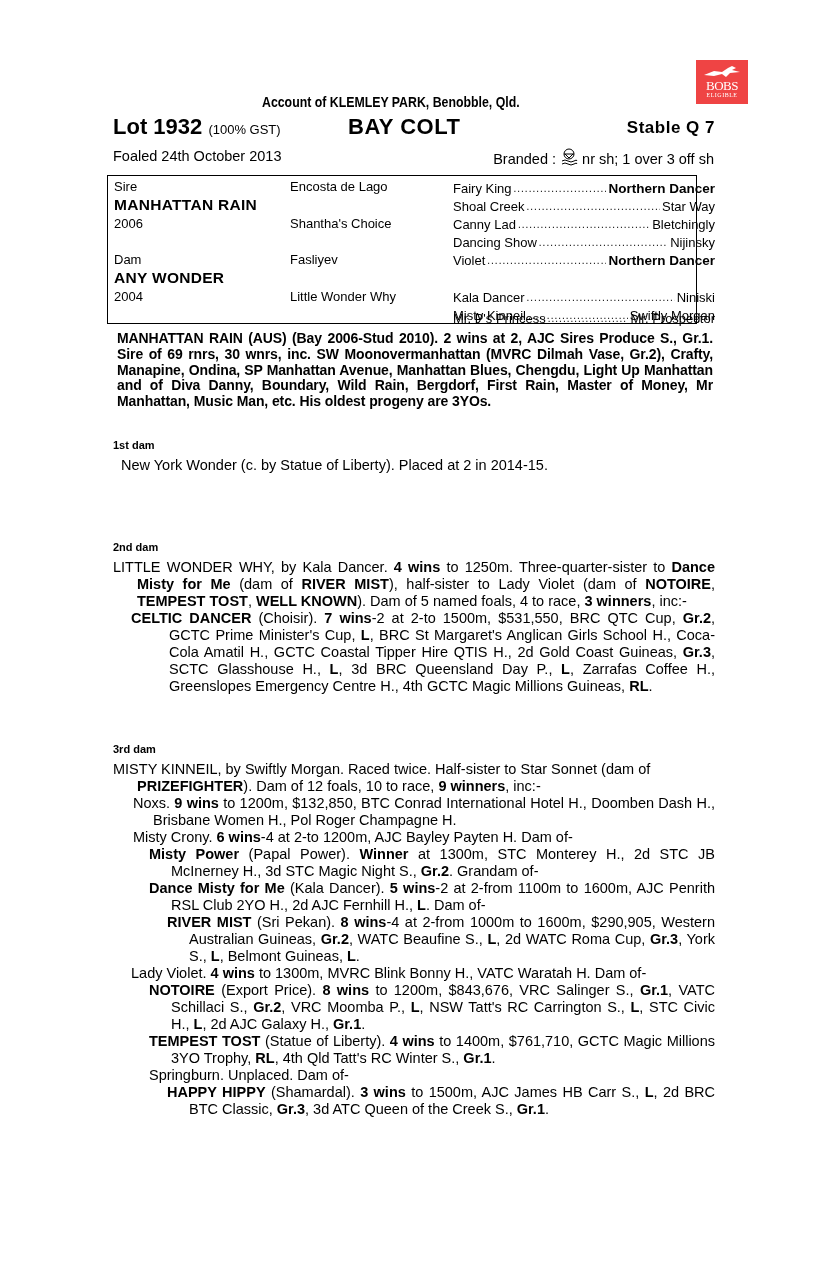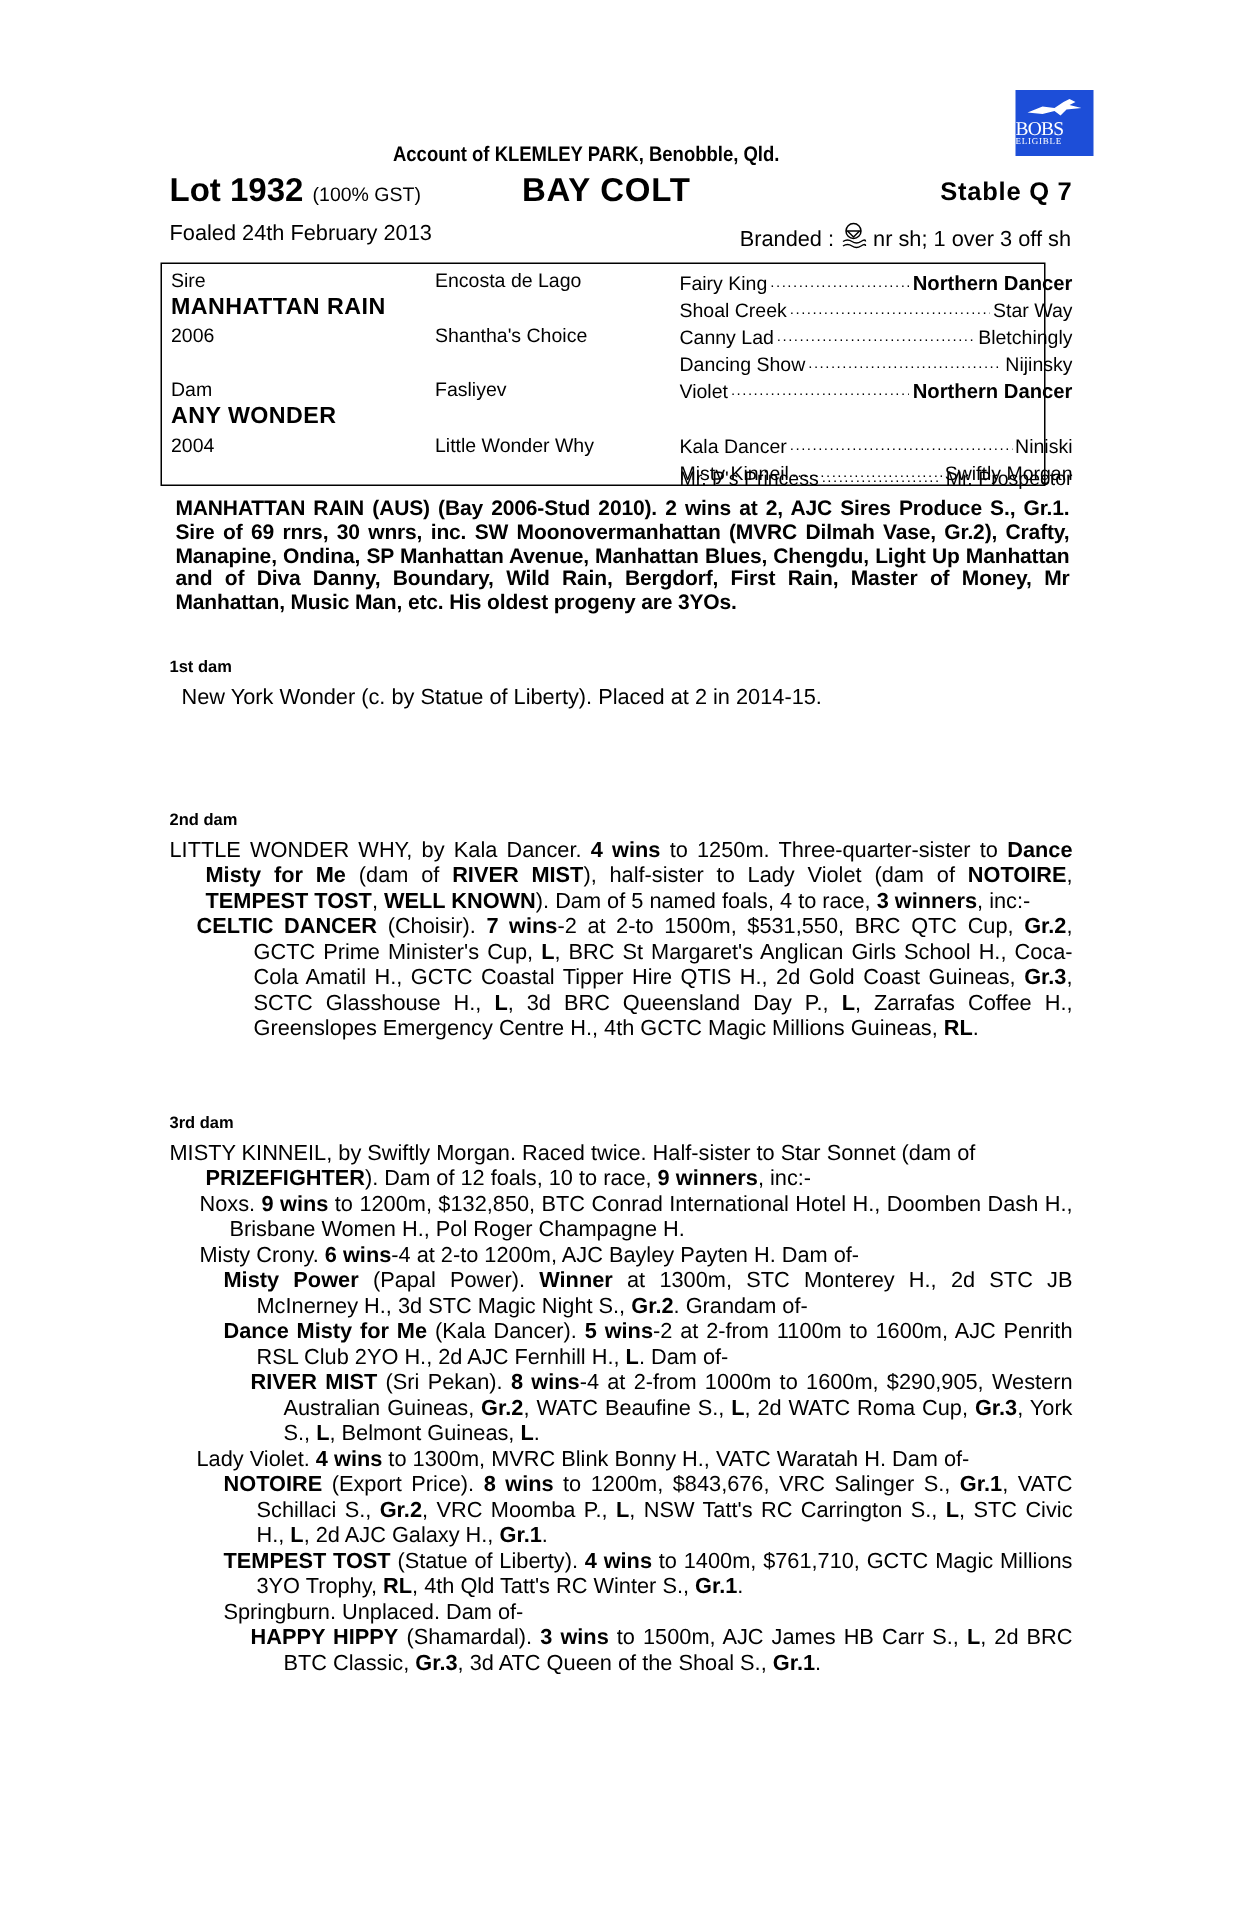--- a/index.html
+++ b/index.html
@@ -1,19 +1,19 @@
 <!DOCTYPE html>
 <html><head>
 <meta charset="utf-8">
 <style>
   html, body { margin:0; padding:0; background:#ffffff; }
   body { width:827px; height:1270px; position:relative; font-family:"Liberation Sans", sans-serif; color:#000; overflow:hidden; }
   .page { position:absolute; left:0; top:0; width:827px; height:1270px; }
 
-  .logo { position:absolute; left:677px; top:60px; width:52px; height:44px; background:#1d4ed8; color:#fff; text-align:left; }
+  .logo { position:absolute; left:696px; top:60px; width:52px; height:44px; background:#ef4444; color:#fff; text-align:center; }
   .logo .bird { display:block; margin:4px auto 0; width:40px; height:16px; }
   .logo .l1 { font-family:"Liberation Serif", serif; font-size:13px; line-height:12px; letter-spacing:-0.5px; display:block; }
   .logo .l2 { font-family:"Liberation Serif", serif; font-size:6px; line-height:7px; letter-spacing:0.5px; display:block; }
 
   .account { position:absolute; left:262px; top:94px; font-size:14px; font-weight:bold; transform:scaleX(0.88); transform-origin:left top; letter-spacing:0px; }
   .lotline { position:absolute; left:113px; top:114px; width:602px; height:26px; }
   .lot { position:absolute; left:0; top:0; font-size:22px; font-weight:900; }
   .gst { font-size:13px; font-weight:normal; }
   .sex { position:absolute; left:235px; top:0; font-size:22px; font-weight:900; letter-spacing:0.5px; }
   .stable { position:absolute; right:0; top:4px; font-size:17px; font-weight:900; letter-spacing:0.5px; }
@@ -51,21 +51,21 @@
 
   <div class="lotline">
     <div class="lot">
       <span>Lot 1932</span>
       <span class="gst">(100% GST)</span>
     </div>
     <div class="sex">BAY COLT</div>
     <div class="stable">Stable Q 7</div>
   </div>
 
-  <div class="foaled">Foaled 24th February 2013</div>
+  <div class="foaled">Foaled 24th October 2013</div>
   <div class="branded">
     <span>Branded :</span>
     <svg class="brand-icon" viewBox="0 0 18 18">
       <circle cx="9" cy="6" r="5" fill="none" stroke="#000" stroke-width="1"></circle>
       <line x1="4" y1="6" x2="14" y2="6" stroke="#000" stroke-width="1"></line>
       <path d="M5 6 L9 10 L13 6" fill="none" stroke="#000" stroke-width="1"></path>
       <path d="M2 13 Q5 11 8 13 T14 13 T17 13" fill="none" stroke="#000" stroke-width="1"></path>
       <path d="M2 16 Q5 14 8 16 T14 16 T17 16" fill="none" stroke="#000" stroke-width="1"></path>
     </svg>
     <span>nr sh; 1 over 3 off sh</span>
@@ -144,16 +144,16 @@
     <div style="padding-left:24px;text-indent:-24px;text-align:left;"><span>MISTY KINNEIL, by Swiftly Morgan. Raced twice. Half-sister to Star Sonnet (dam of </span><b>PRIZEFIGHTER</b><span>). Dam of 12 foals, 10 to race, </span><b>9 winners</b><span>, inc:-</span></div>
     <div style="padding-left:40px;text-indent:-20px;"><span>Noxs. </span><b>9 wins</b><span> to 1200m, $132,850, BTC Conrad International Hotel H., Doomben Dash H., Brisbane Women H., Pol Roger Champagne H.</span></div>
     <div style="padding-left:40px;text-indent:-20px;text-align:left;"><span>Misty Crony. </span><b>6 wins</b><span>-4 at 2-to 1200m, AJC Bayley Payten H. Dam of-</span></div>
     <div style="padding-left:58px;text-indent:-22px;"><b>Misty Power</b><span> (Papal Power). </span><b>Winner</b><span> at 1300m, STC Monterey H., 2d STC JB McInerney H., 3d STC Magic Night S., </span><b>Gr.2</b><span>. Grandam of-</span></div>
     <div style="padding-left:58px;text-indent:-22px;"><b>Dance Misty for Me</b><span> (Kala Dancer). </span><b>5 wins</b><span>-2 at 2-from 1100m to 1600m, AJC Penrith RSL Club 2YO H., 2d AJC Fernhill H., </span><b>L</b><span>. Dam of-</span></div>
     <div style="padding-left:76px;text-indent:-22px;"><b>RIVER MIST</b><span> (Sri Pekan). </span><b>8 wins</b><span>-4 at 2-from 1000m to 1600m, $290,905, Western Australian Guineas, </span><b>Gr.2</b><span>, WATC Beaufine S., </span><b>L</b><span>, 2d WATC Roma Cup, </span><b>Gr.3</b><span>, York S., </span><b>L</b><span>, Belmont Guineas, </span><b>L</b><span>.</span></div>
     <div style="padding-left:40px;text-indent:-22px;text-align:left;"><span>Lady Violet. </span><b>4 wins</b><span> to 1300m, MVRC Blink Bonny H., VATC Waratah H. Dam of-</span></div>
     <div style="padding-left:58px;text-indent:-22px;"><b>NOTOIRE</b><span> (Export Price). </span><b>8 wins</b><span> to 1200m, $843,676, VRC Salinger S., </span><b>Gr.1</b><span>, VATC Schillaci S., </span><b>Gr.2</b><span>, VRC Moomba P., </span><b>L</b><span>, NSW Tatt's RC Carrington S., </span><b>L</b><span>, STC Civic H., </span><b>L</b><span>, 2d AJC Galaxy H., </span><b>Gr.1</b><span>.</span></div>
     <div style="padding-left:58px;text-indent:-22px;"><b>TEMPEST TOST</b><span> (Statue of Liberty). </span><b>4 wins</b><span> to 1400m, $761,710, GCTC Magic Millions 3YO Trophy, </span><b>RL</b><span>, 4th Qld Tatt's RC Winter S., </span><b>Gr.1</b><span>.</span></div>
     <div style="padding-left:40px;text-indent:-4px;text-align:left;"><span>Springburn. Unplaced. Dam of-</span></div>
-    <div style="padding-left:76px;text-indent:-22px;"><b>HAPPY HIPPY</b><span> (Shamardal). </span><b>3 wins</b><span> to 1500m, AJC James HB Carr S., </span><b>L</b><span>, 2d BRC BTC Classic, </span><b>Gr.3</b><span>, 3d ATC Queen of the Shoal S., </span><b>Gr.1</b><span>.</span></div>
+    <div style="padding-left:76px;text-indent:-22px;"><b>HAPPY HIPPY</b><span> (Shamardal). </span><b>3 wins</b><span> to 1500m, AJC James HB Carr S., </span><b>L</b><span>, 2d BRC BTC Classic, </span><b>Gr.3</b><span>, 3d ATC Queen of the Creek S., </span><b>Gr.1</b><span>.</span></div>
   </div>
 
 </div>
 
 </body></html>

